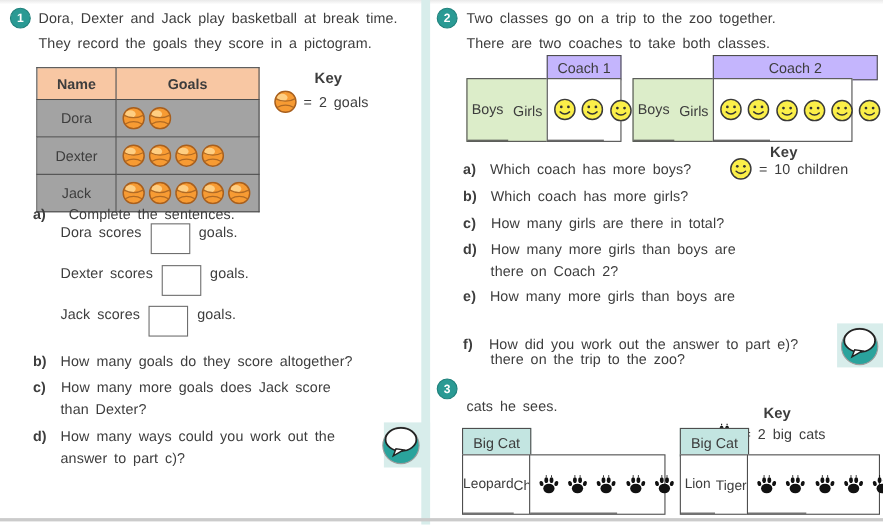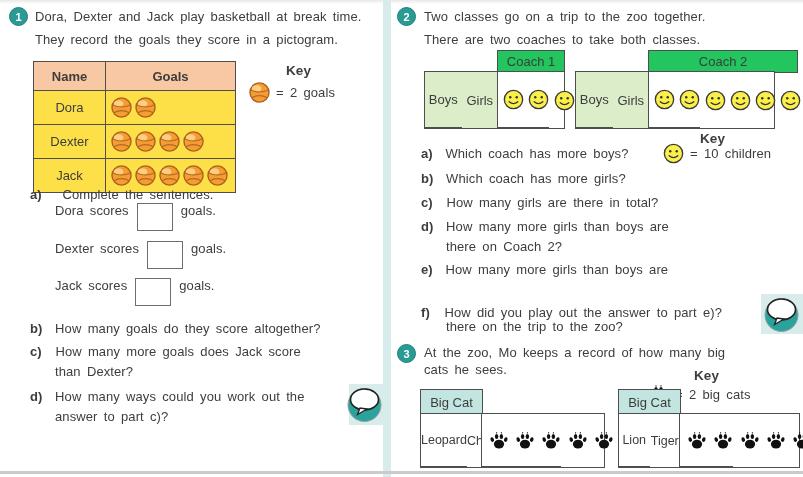--- a/index.html
+++ b/index.html
@@ -20,38 +20,38 @@
 
   
   .badge { width:19px; height:19px; border-radius:50%; background:#2a9a94;
     border:1px solid #1f807b; color:#ffffff; font-size:11px; font-weight:bold;
     display:flex; align-items:center; justify-content:center; }
 
   
   #q1-table { border-collapse:collapse; }
   #q1-table th, #q1-table td { border:1.7px solid #4e4e4e; }
   #q1-table th { background:#f8c7a3; font-weight:bold; height:29px; font-size:13px; }
-  #q1-table td { height:34px; background:#fde047; }
+  #q1-table td { height:34px; background:#a3a3a3; }
   .name-col { width:72px; text-align:center; }
   .goals-col { width:130px; }
   .icon-row { display:flex; align-items:center; gap:3px; padding-left:5px; }
   .picto-icon { display:inline-flex; line-height:0; }
 
   
   .sentence { display:flex; gap:8px; height:30px; }
   .answer-box { width:36px; height:28px; border:1.7px solid #6e6e6e; background:#ffffff; }
 
   
   .cellbox { border:1.7px solid #4e4e4e; background:#ffffff; }
   .rows2 { display:flex; flex-direction:row; }
   .rows2 > div { flex:1; display:flex; align-items:center; }
   .rows2 > div:first-child { border-bottom:1.7px solid #4e4e4e; }
   .label-cells { background:#dcedc9; }
   .label-cells > div { justify-content:center; }
-  .header-cell { display:flex; align-items:center; justify-content:center; background:#22c55e; }
+  .header-cell { display:flex; align-items:center; justify-content:center; background:#c4b5fd; }
   .teal-cell { background:#c3e5e1; }
   .paw-row { gap:6px; padding-left:7px; }
   .smiley-row { gap:4px; padding-left:5px; }
 
   
   .hint-band { background:#d8edeb; }
 </style>
 </head>
 <body>
 
@@ -381,36 +381,35 @@
     <span class="txt" style="margin-left:9px;">How many more girls than boys are</span>
   </div>
   <div class="abs txt" style="left:446px; top:239px;">there on Coach 2?</div>
   <div class="abs" style="left:421px; top:262px;">
     <span class="txt bold">e)</span>
     <span class="txt" style="margin-left:9px;">How many more girls than boys are</span>
   </div>
   <div class="abs txt" style="left:446px; top:282px;margin-top:37px;">there on the trip to the zoo?</div>
   <div class="abs" style="left:421px; top:305px;">
     <span class="txt bold">f)</span>
-    <span class="txt" style="margin-left:11px;">How did you play out the answer to part e)?</span>
+    <span class="txt" style="margin-left:11px;">How did you work out the answer to part e)?</span>
   </div>
 
   <div class="abs hint-band" style="left:761px; top:294px; width:42px; height:40px;"></div>
   <div class="abs" style="left:763px; top:295px;">
     <svg width="37" height="39" viewBox="0 0 37 39">
         <circle cx="18.5" cy="20" r="16.5" fill="#2aa39c" stroke="#9d9d9d" stroke-width="1"></circle>
         <ellipse cx="18.5" cy="14.5" rx="14" ry="10.5" fill="#ffffff" stroke="#222222" stroke-width="1.6"></ellipse>
         <path d="M14 23 L11.5 29.5 L21 24 Z" fill="#ffffff" stroke="#222222" stroke-width="1.3"></path>
       </svg>
   </div>
 
   <div class="abs badge" style="left:397px; top:344px;">
     <span>3</span>
   </div>
-  <div class="abs txt" style="left:424px; top:345px;">At the zoo, Mo keeps a record of how many big</div>
   <div class="abs txt" style="left:424px; top:362px;">cats he sees.</div>
 
   <div class="abs txt bold" style="left:694px; top:368px; font-size:13.5px;">Key</div>
   <div class="abs" style="left:648px; top:384px; display:flex; align-items:center; gap:6px;">
     <span class="picto-icon">
       <svg width="21" height="20" viewBox="0 0 21 20">
           <ellipse cx="10.5" cy="13.8" rx="5.4" ry="4.6" fill="#111111"></ellipse>
           <ellipse cx="3.4" cy="9" rx="1.8" ry="2.5" fill="#111111" transform="rotate(-20 3.4 9)"></ellipse>
           <ellipse cx="8" cy="5.8" rx="1.8" ry="2.7" fill="#111111"></ellipse>
           <ellipse cx="13" cy="5.8" rx="1.8" ry="2.7" fill="#111111"></ellipse>

